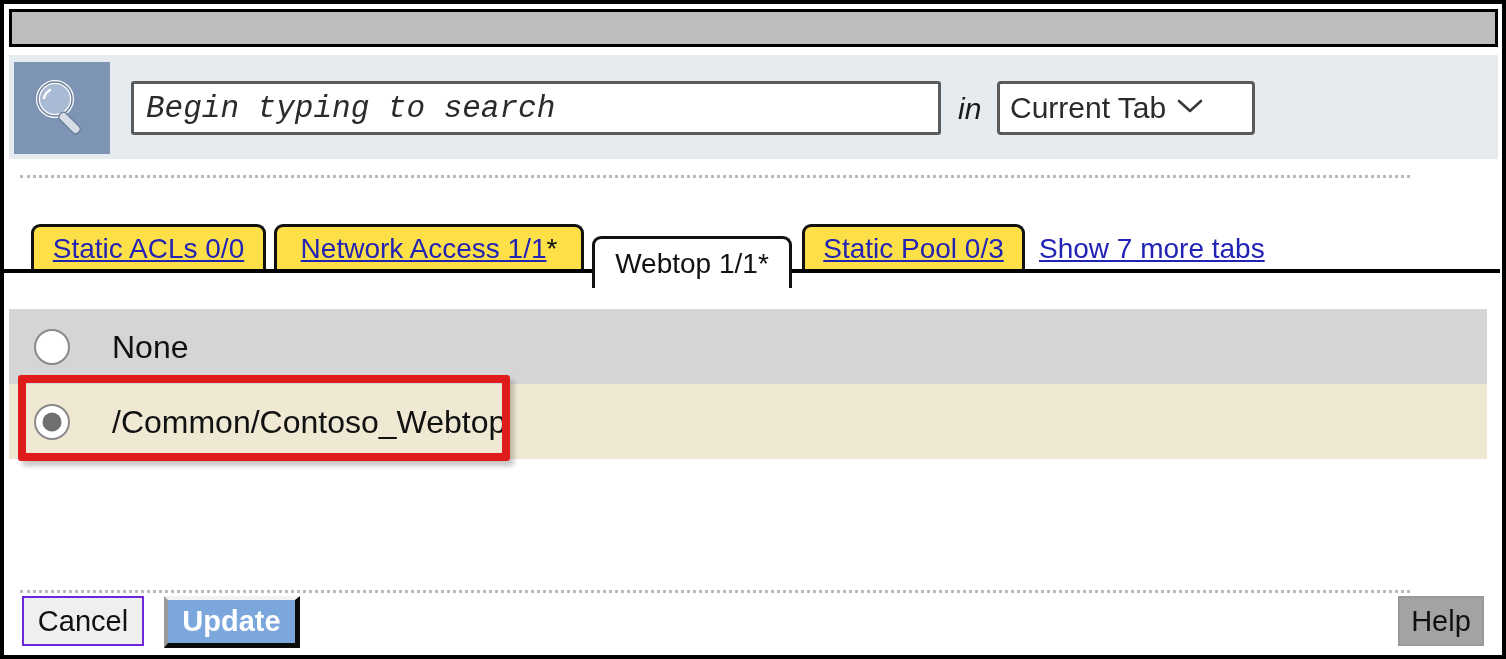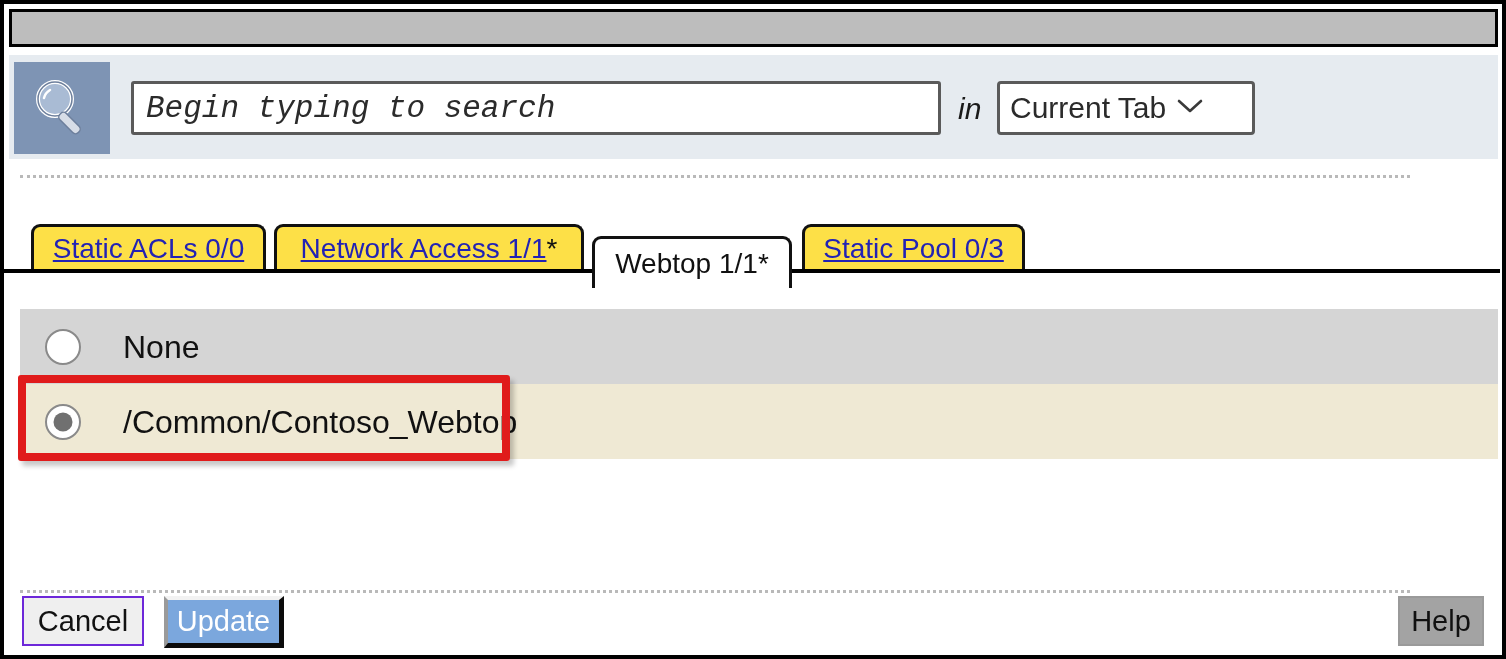--- a/index.html
+++ b/index.html
@@ -192,21 +192,21 @@
     color: #2222b5;
     text-decoration: underline;
     line-height: 30px;
     white-space: nowrap;
     cursor: pointer;
   }
 
   
   #options-list {
     position: absolute;
-    left: 16px;
+    left: 5px;
     top: 305px;
     width: 1478px;
     height: 150px;
     text-align: center;
   }
   .option-row {
     position: absolute;
     left: 0;
     width: 1478px;
     height: 75px;
@@ -285,31 +285,31 @@
     font-size: 29px;
     color: #111111;
     cursor: pointer;
     padding: 0;
   }
 
   #btn-update {
     position: absolute;
     left: 160px;
     top: 592px;
-    width: 120px;
+    width: 136px;
     height: 52px;
     box-sizing: border-box;
     background: #7ba7dd;
     border-top: 4px solid #f2f2f2;
     border-left: 4px solid #9a9a9a;
     border-right: 5px solid #0b0b0b;
     border-bottom: 5px solid #0b0b0b;
     font-family: "Liberation Sans", sans-serif;
     font-size: 29px;
-    font-weight: normal;
+    font-weight: bold;
     color: #ffffff;
     cursor: pointer;
     padding: 0;
   }
 
   #btn-help {
     position: absolute;
     left: 1394px;
     top: 592px;
     width: 86px;
@@ -371,20 +371,21 @@
 
     <div class="tab active" id="tab-webtop">
       <span class="tab-label">Webtop 1/1</span>
       <span class="star">*</span>
     </div>
 
     <div class="tab" id="tab-static-pool">
       <span class="tab-label">Static Pool 0/3</span>
     </div>
 
+    <div id="show-more-tabs">Show 7 more tabs</div>
   </div>
 
   <div id="tab-baseline"></div>
 
   <div id="options-list">
 
     <div class="option-row" id="option-row-none">
       <span class="radio"></span>
       <span class="option-label">None</span>
     </div>

